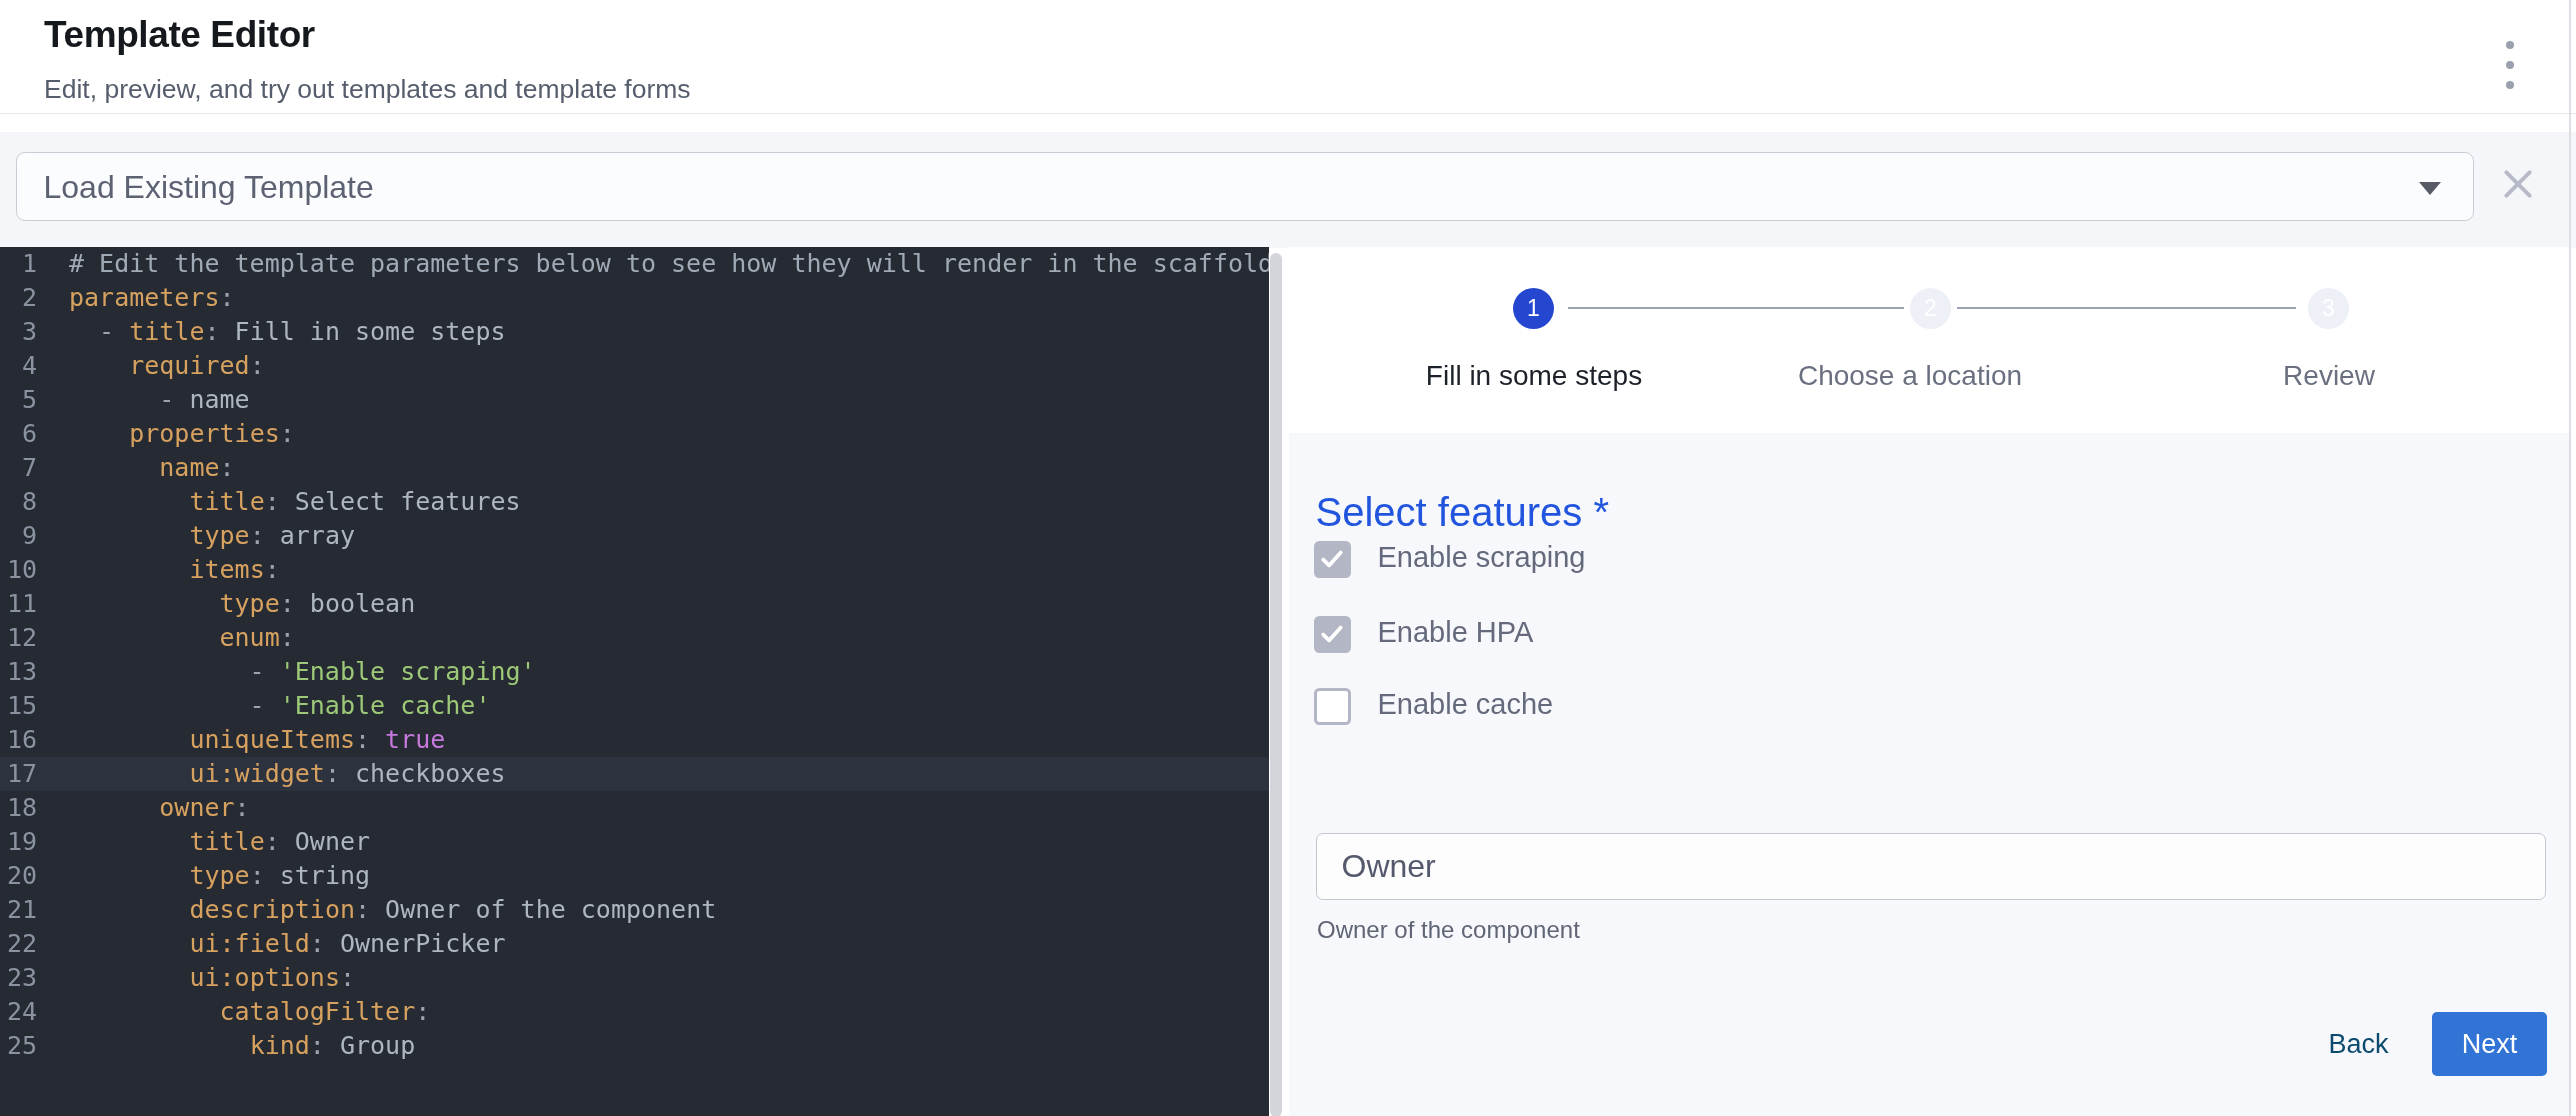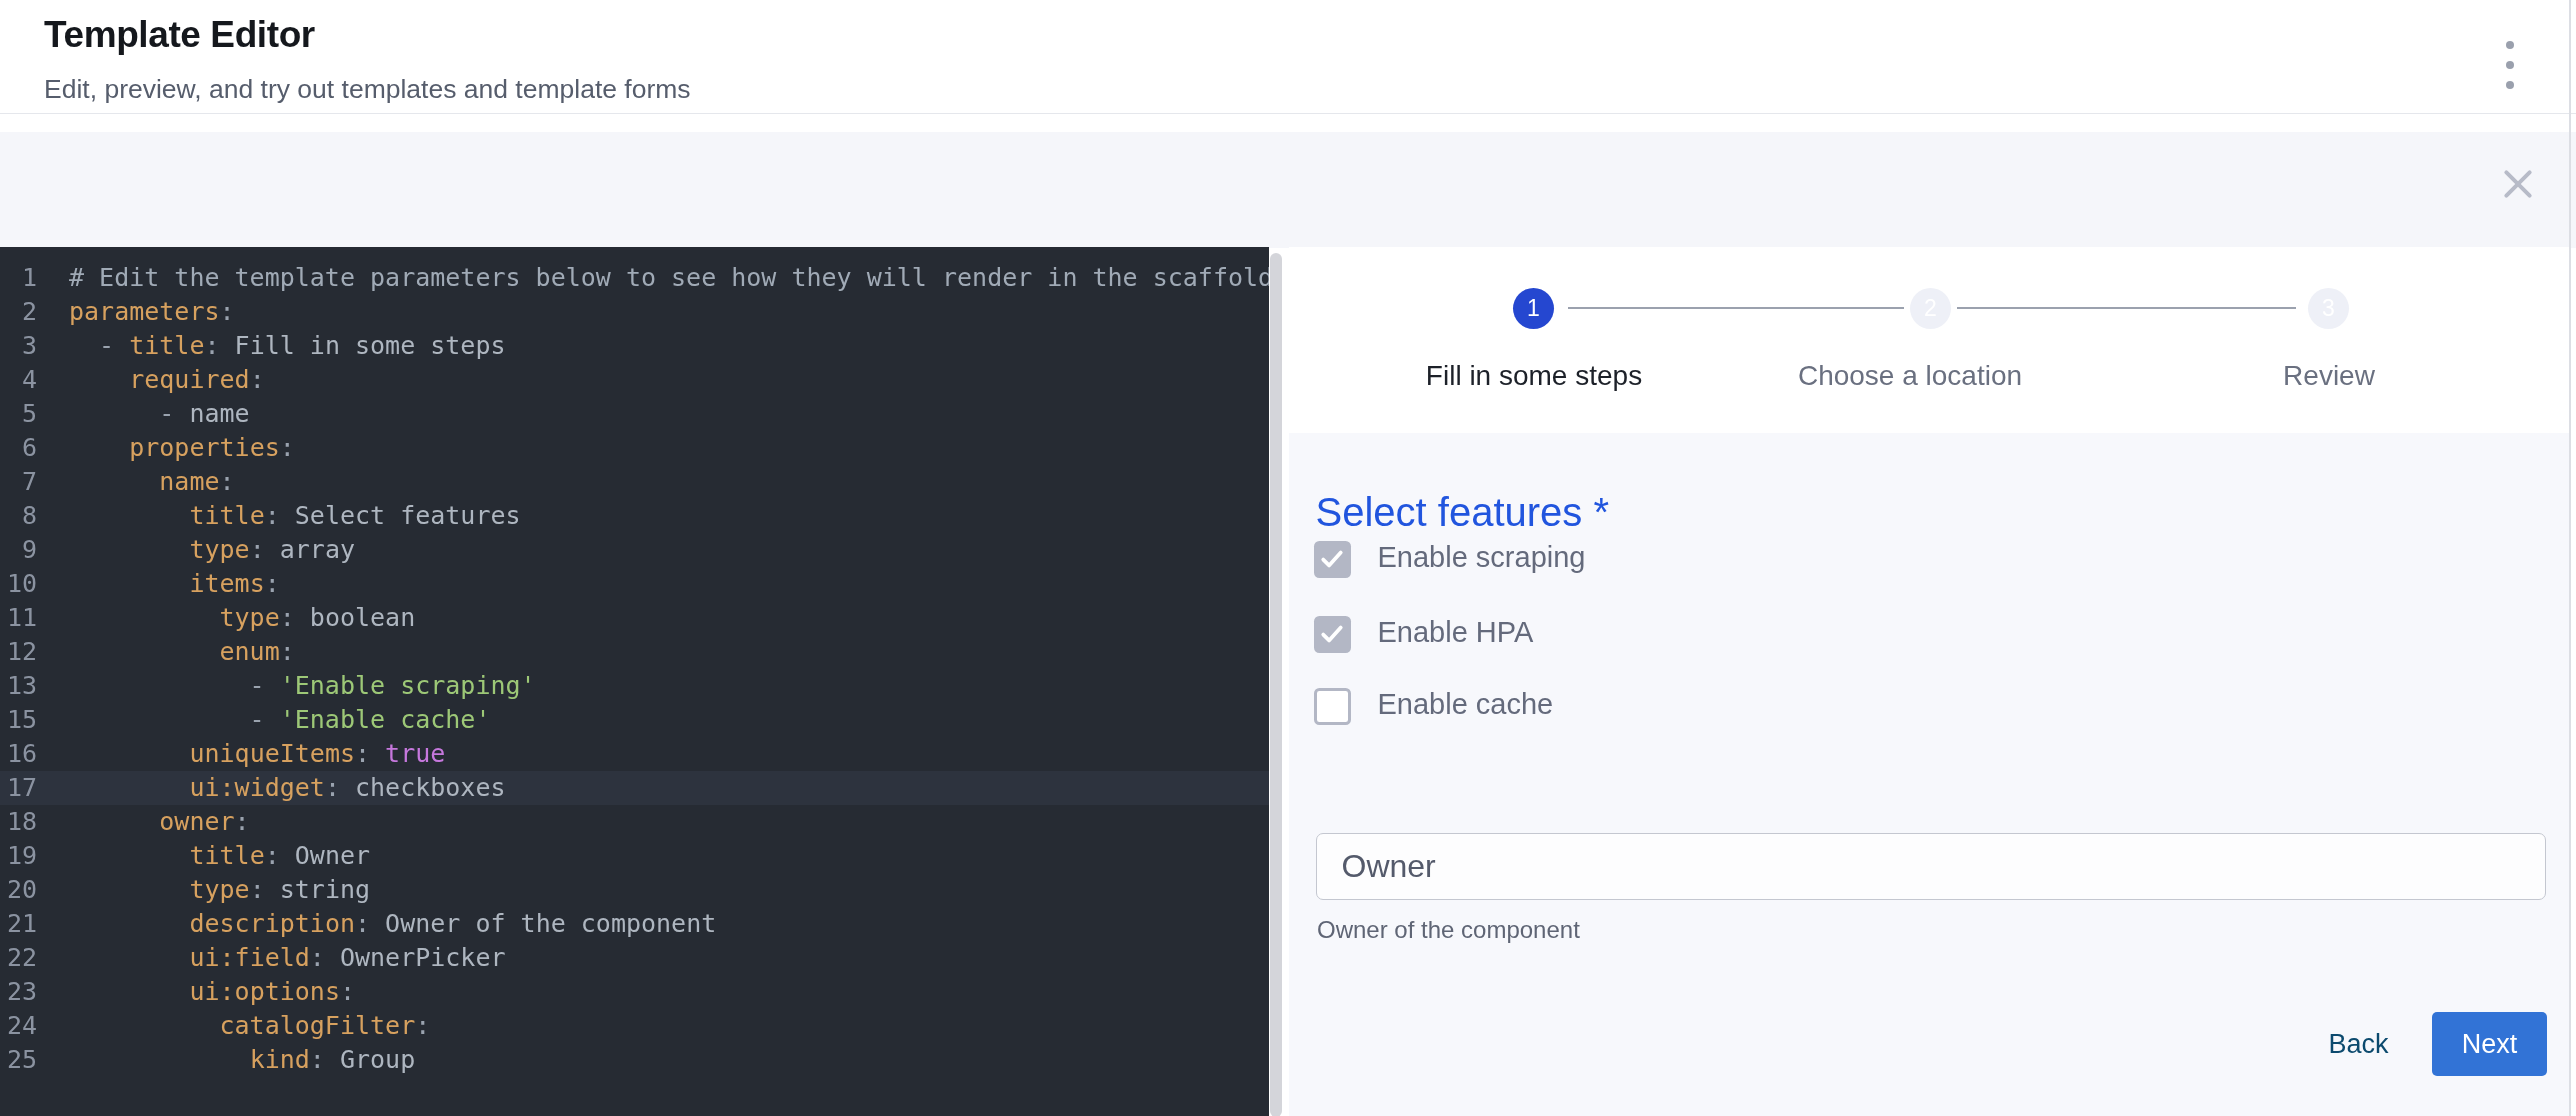--- a/index.html
+++ b/index.html
@@ -27,21 +27,21 @@
     border-left:11.5px solid transparent; border-right:11.5px solid transparent; border-top:13.3px solid #555a64; }
   .clear-x { position:absolute; left:2501px; top:35px; width:34px; height:34px; cursor:pointer; }
   .clear-x svg { width:34px; height:34px; stroke:#b7bbc8; stroke-width:4.5; stroke-linecap:round; }
 
   
   .editor {
     position:absolute; left:0; top:247px; width:1269px; height:869px;
     background:#262b33; overflow:hidden;
     font-family:"DejaVu Sans Mono", monospace; font-size:25px; line-height:34px;
   }
-  .editor .code { padding-top:14px; }
+  .editor .code { padding-top:0; }
   .line { white-space:pre; height:34px; }
   .line.active { background:#2d333e; }
   .ln { display:inline-block; width:37px; text-align:right; margin-right:32px; color:#8b93a1; }
   .tok-c { color:#a0aab6; }   
   .tok-k { color:#d7a15f; }   
   .tok-p { color:#9aa3af; }   
   .tok-v { color:#aeb6c0; }   
   .tok-s { color:#9dc877; }   
   .tok-b { color:#c678dd; }   
 
@@ -93,20 +93,24 @@
     <h1>Template Editor</h1>
     <div class="subtitle">Edit, preview, and try out templates and template forms</div>
     <div class="kebab">
         <i></i>
         <i></i>
         <i></i>
       </div>
   </div>
 
   <div class="strip">
+    <div class="select-box">
+      <span class="sel-label">Load Existing Template</span>
+      <span class="caret"></span>
+    </div>
     <div class="clear-x">
       <svg viewBox="0 0 38 38" fill="none">
           <line x1="6" y1="6" x2="32" y2="32"></line>
           <line x1="32" y1="6" x2="6" y2="32"></line>
         </svg>
     </div>
   </div>
 
   <div class="editor">
     <div class="code">

